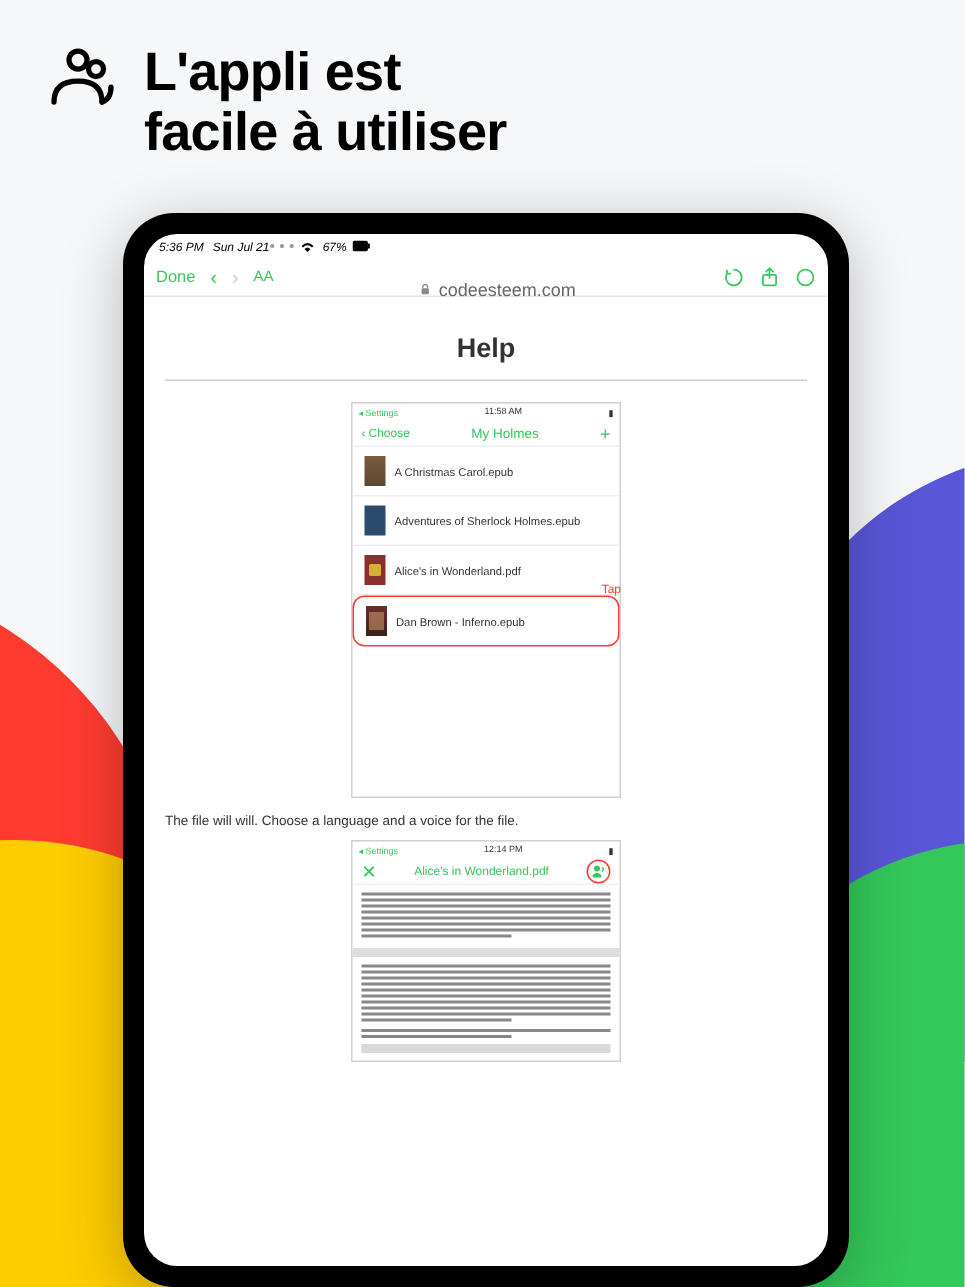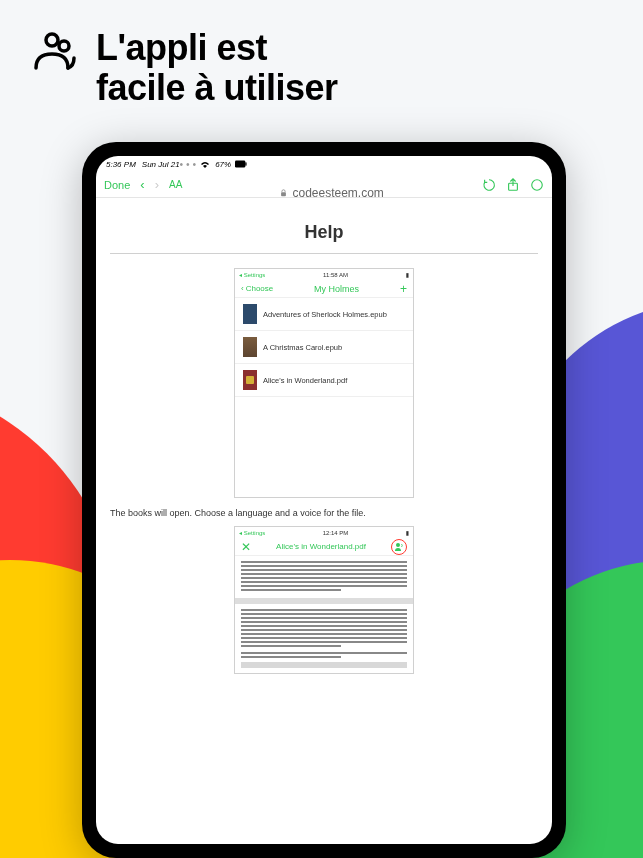--- a/index.html
+++ b/index.html
@@ -137,36 +137,41 @@
           <span>11:58 AM</span>
           <span>▮</span>
         </div>
         <div class="phone-nav">
           <span class="phone-nav-left">‹ <span>Choose</span></span>
           <span class="phone-nav-title">My Holmes</span>
           <span class="phone-nav-right">+</span>
         </div>
         <div class="file-list">
           <div class="file-row">
+            <div class="file-cover cover-brown"></div>
+            <span>A Christmas Carol.epub</span>
+          </div>
+          <div class="file-row">
             <div class="file-cover cover-blue"></div>
             <span>Adventures of Sherlock Holmes.epub</span>
-          </div>
-          <div class="file-row">
-            <div class="file-cover cover-brown"></div>
-            <span>A Christmas Carol.epub</span>
           </div>
           <div class="file-row">
             <div class="file-cover cover-red"></div>
             <span>Alice's in Wonderland.pdf</span>
           </div>
+          <div class="file-row highlight-box">
+            <span class="tap-label">Tap</span>
+            <div class="file-cover cover-inferno"></div>
+            <span>Dan Brown - Inferno.epub</span>
+          </div>
         </div>
         <div style="height:100px"></div>
       </div>
 
-      <div class="help-text">The books will open. Choose a language and a voice for the file.</div>
+      <div class="help-text">The file will will. Choose a language and a voice for the file.</div>
 
       <div class="phone-mock2">
         <div class="phone-status">
           <span class="phone-status-left">◂ <span>Settings</span></span>
           <span>12:14 PM</span>
           <span>▮</span>
         </div>
         <div class="phone-nav2">
           <span class="close-x">✕</span>
           <span class="phone-nav2-title">Alice's in Wonderland.pdf</span>

